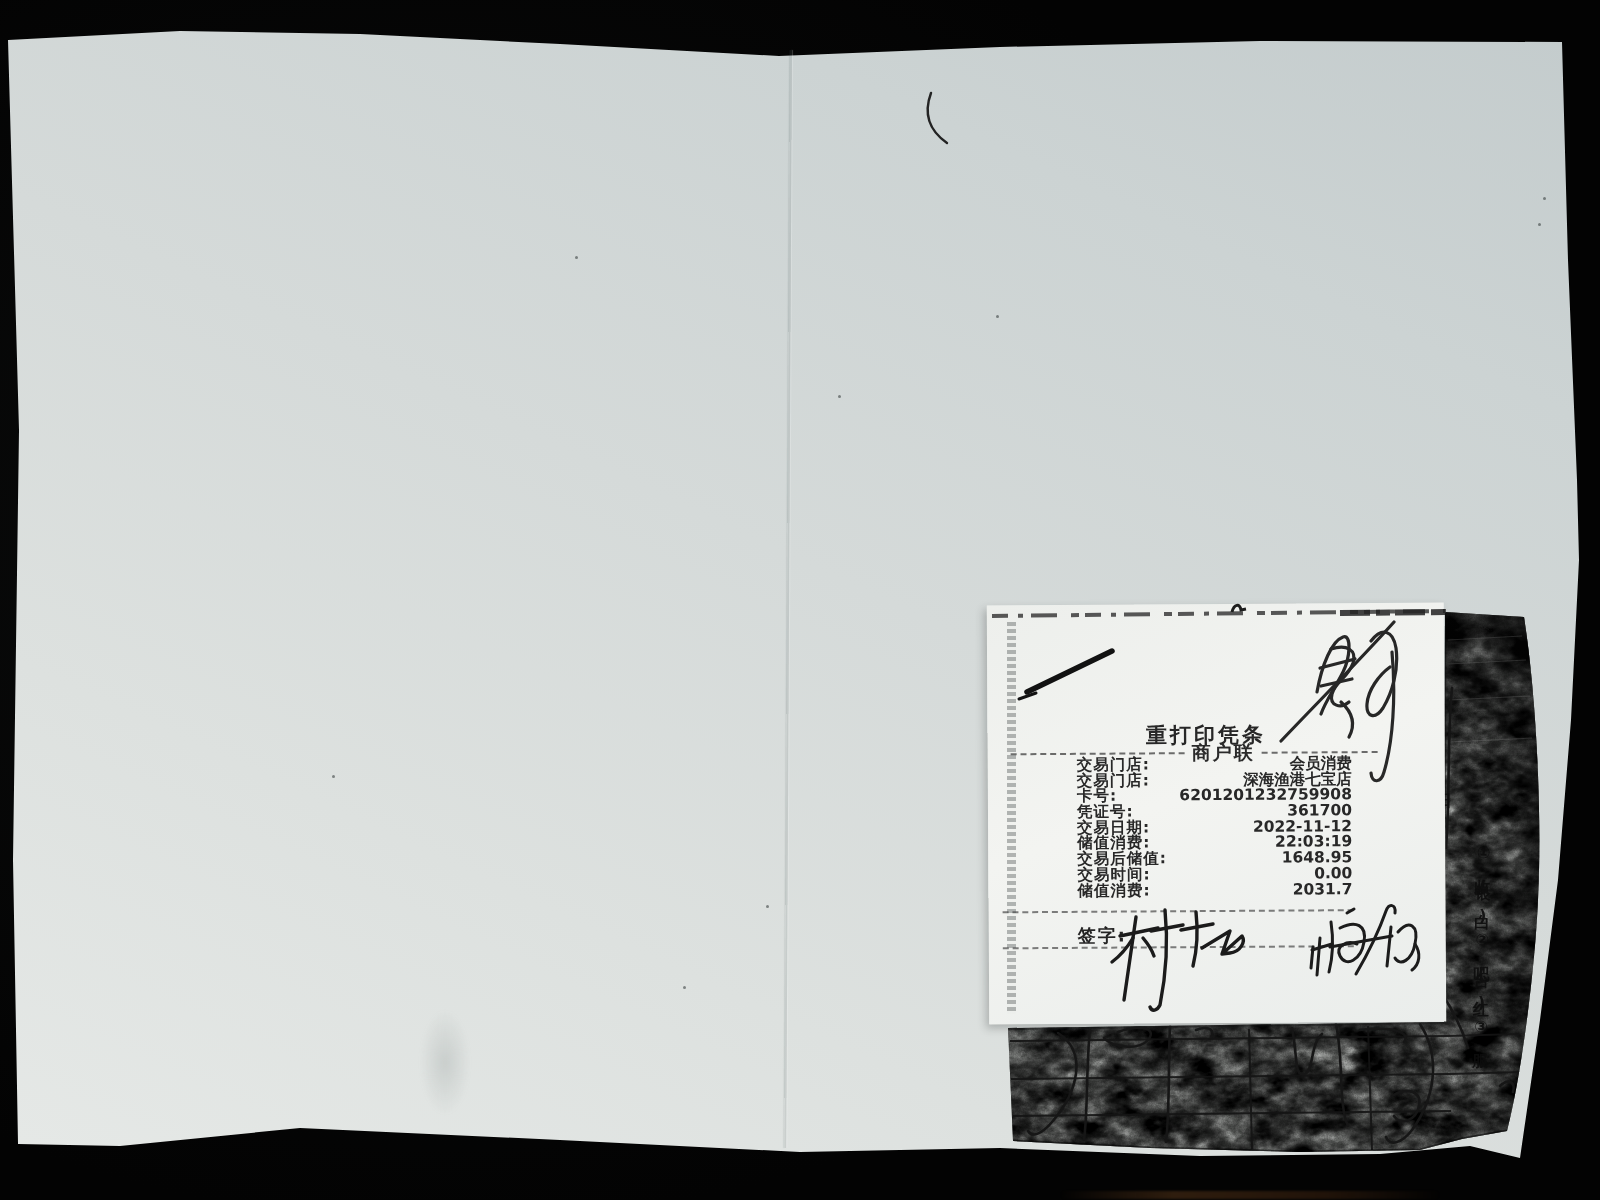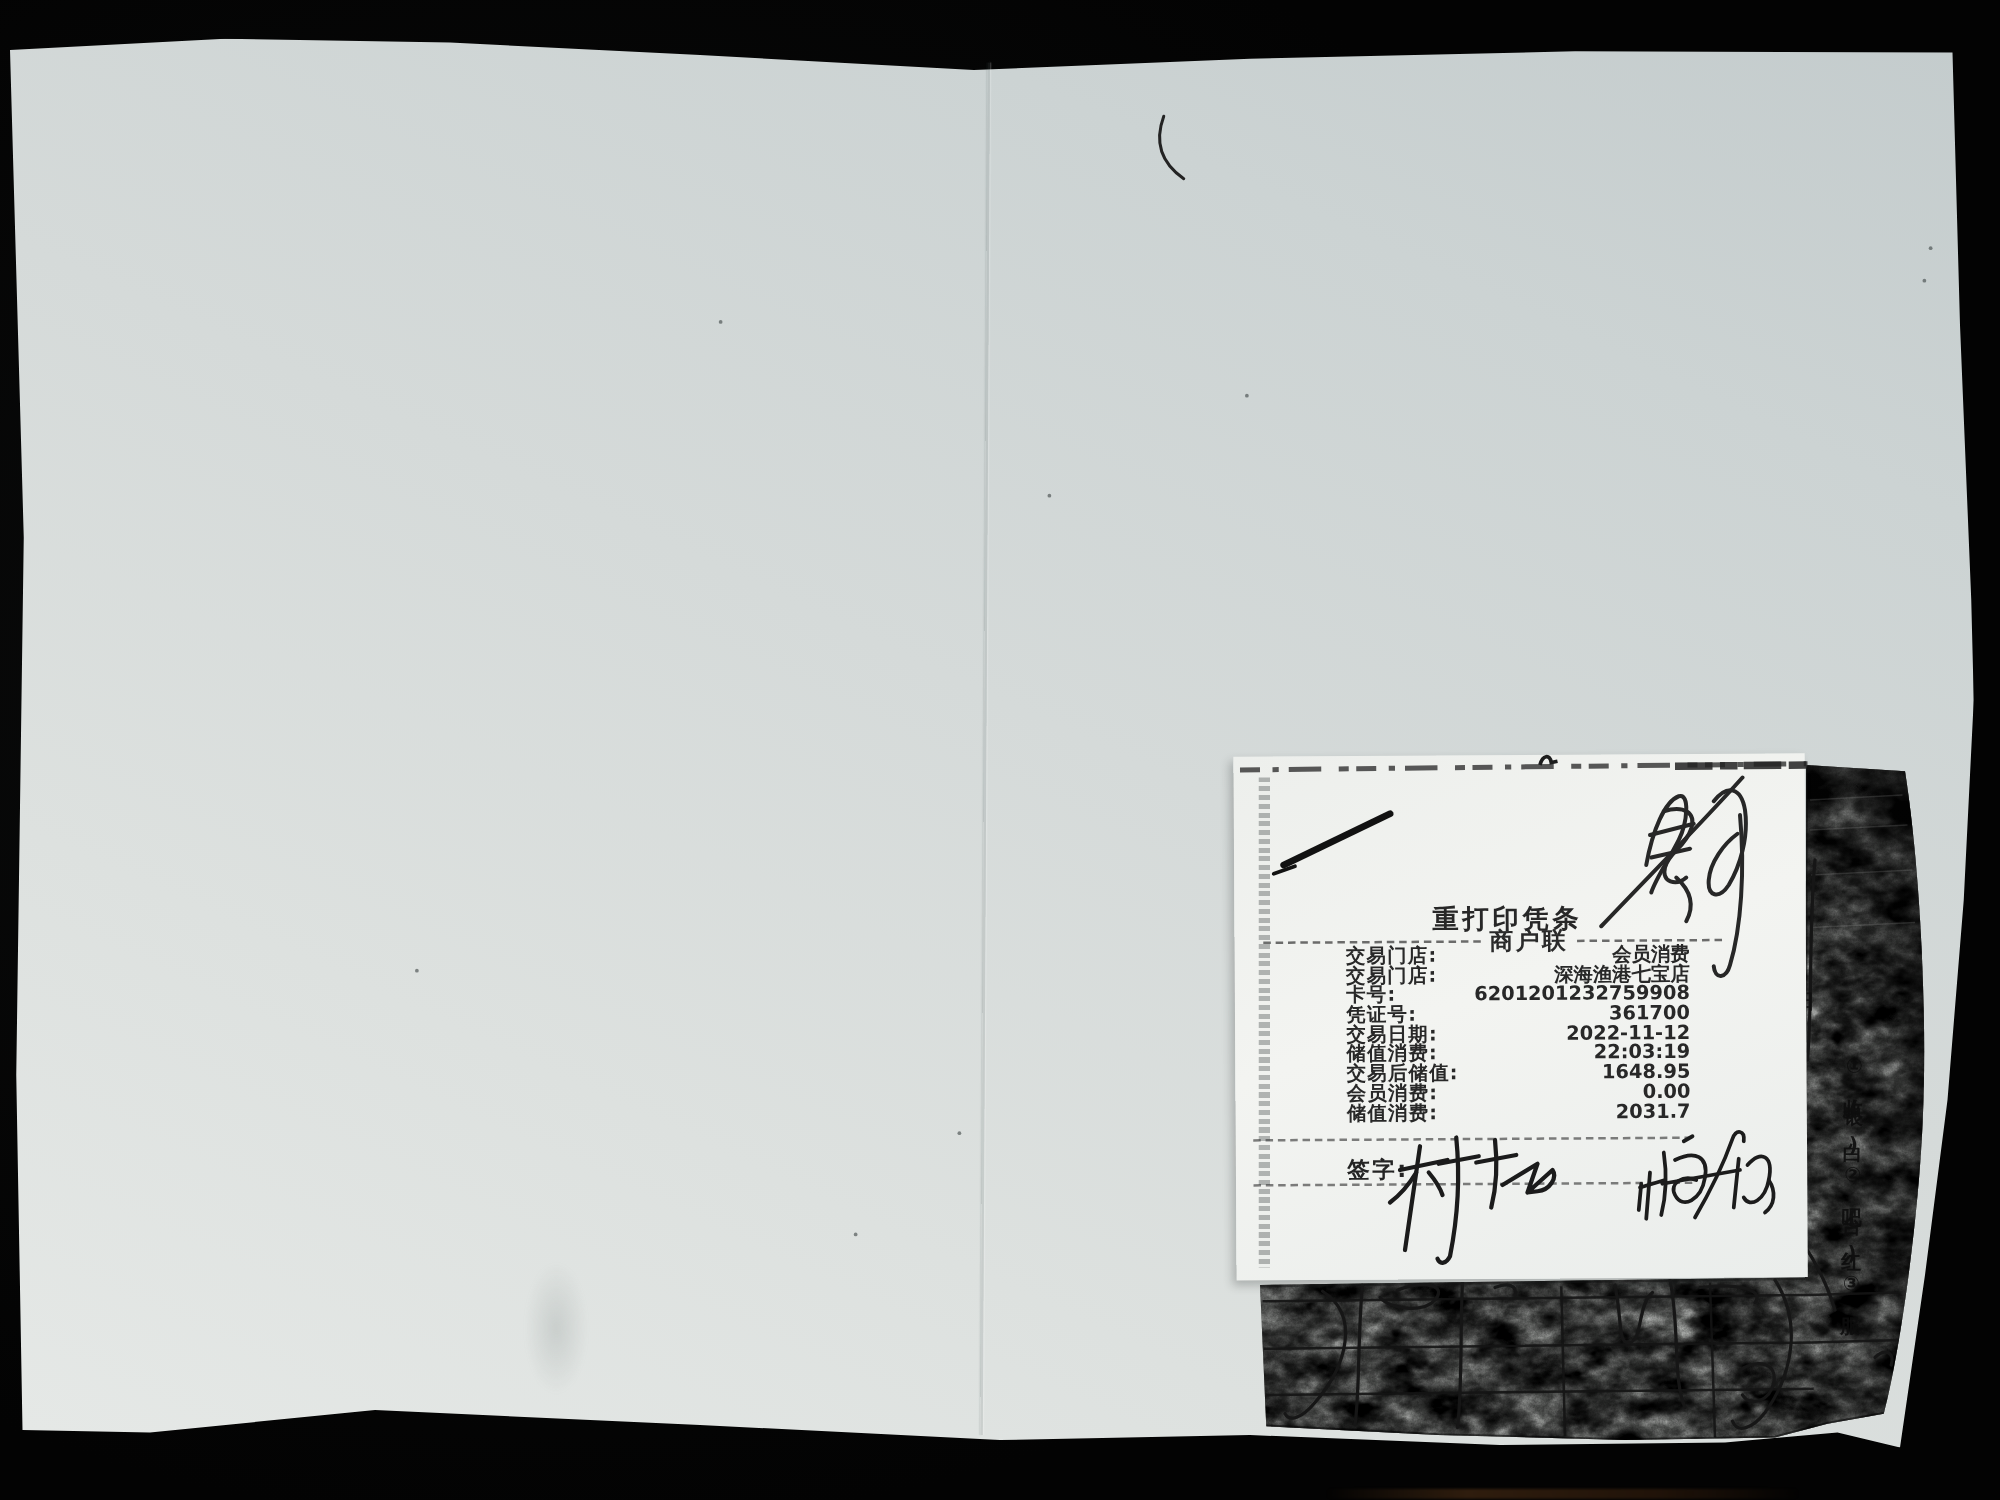--- a/index.html
+++ b/index.html
@@ -179,21 +179,21 @@
         </div>
       <div class="r-row">
           <span class="lab">储值消费:</span>
           <span class="val">22:03:19</span>
         </div>
       <div class="r-row">
           <span class="lab">交易后储值:</span>
           <span class="val">1648.95</span>
         </div>
       <div class="r-row">
-          <span class="lab">会员消费:</span>
+          <span class="lab">交易时间:</span>
           <span class="val">0.00</span>
         </div>
       <div class="r-row">
           <span class="lab">储值消费:</span>
           <span class="val">2031.7</span>
         </div>
     </div>
     <div class="sep sep1"></div>
     <div class="r-sign">签字:</div>
     <div class="sep sep2"></div>

